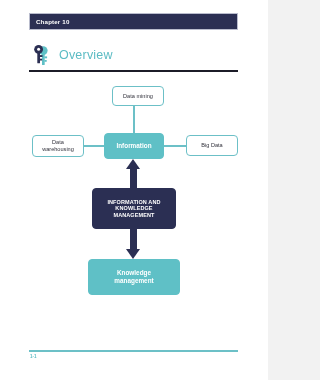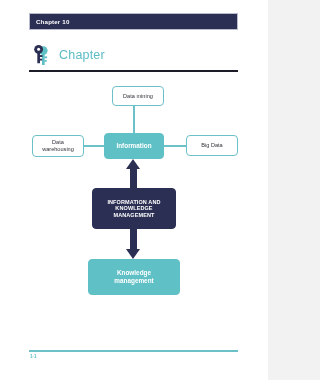--- a/index.html
+++ b/index.html
@@ -193,21 +193,21 @@
 
         <g fill="#2b2f53">
           <circle cx="8.6" cy="6.3" r="4.4"></circle>
           <circle cx="8.6" cy="6.3" r="1.5" fill="#ffffff"></circle>
           <rect x="7.3" y="9.0" width="2.7" height="11.3" rx="0.5"></rect>
           <rect x="9.8" y="12.1" width="2.7" height="1.9"></rect>
           <rect x="9.8" y="15.7" width="2.3" height="1.8"></rect>
         </g>
       </svg>
     </span>
-    <span class="overview-title">Chapter</span>
+    <span class="overview-title">Overview</span>
   </div>
   <div class="title-rule"></div>
 
   <div id="diagram">
 
     <div class="node node-outline" id="node-data-mining">
       <span>Data mining</span>
     </div>
 
     <div class="conn" id="conn-mining-v"></div>

